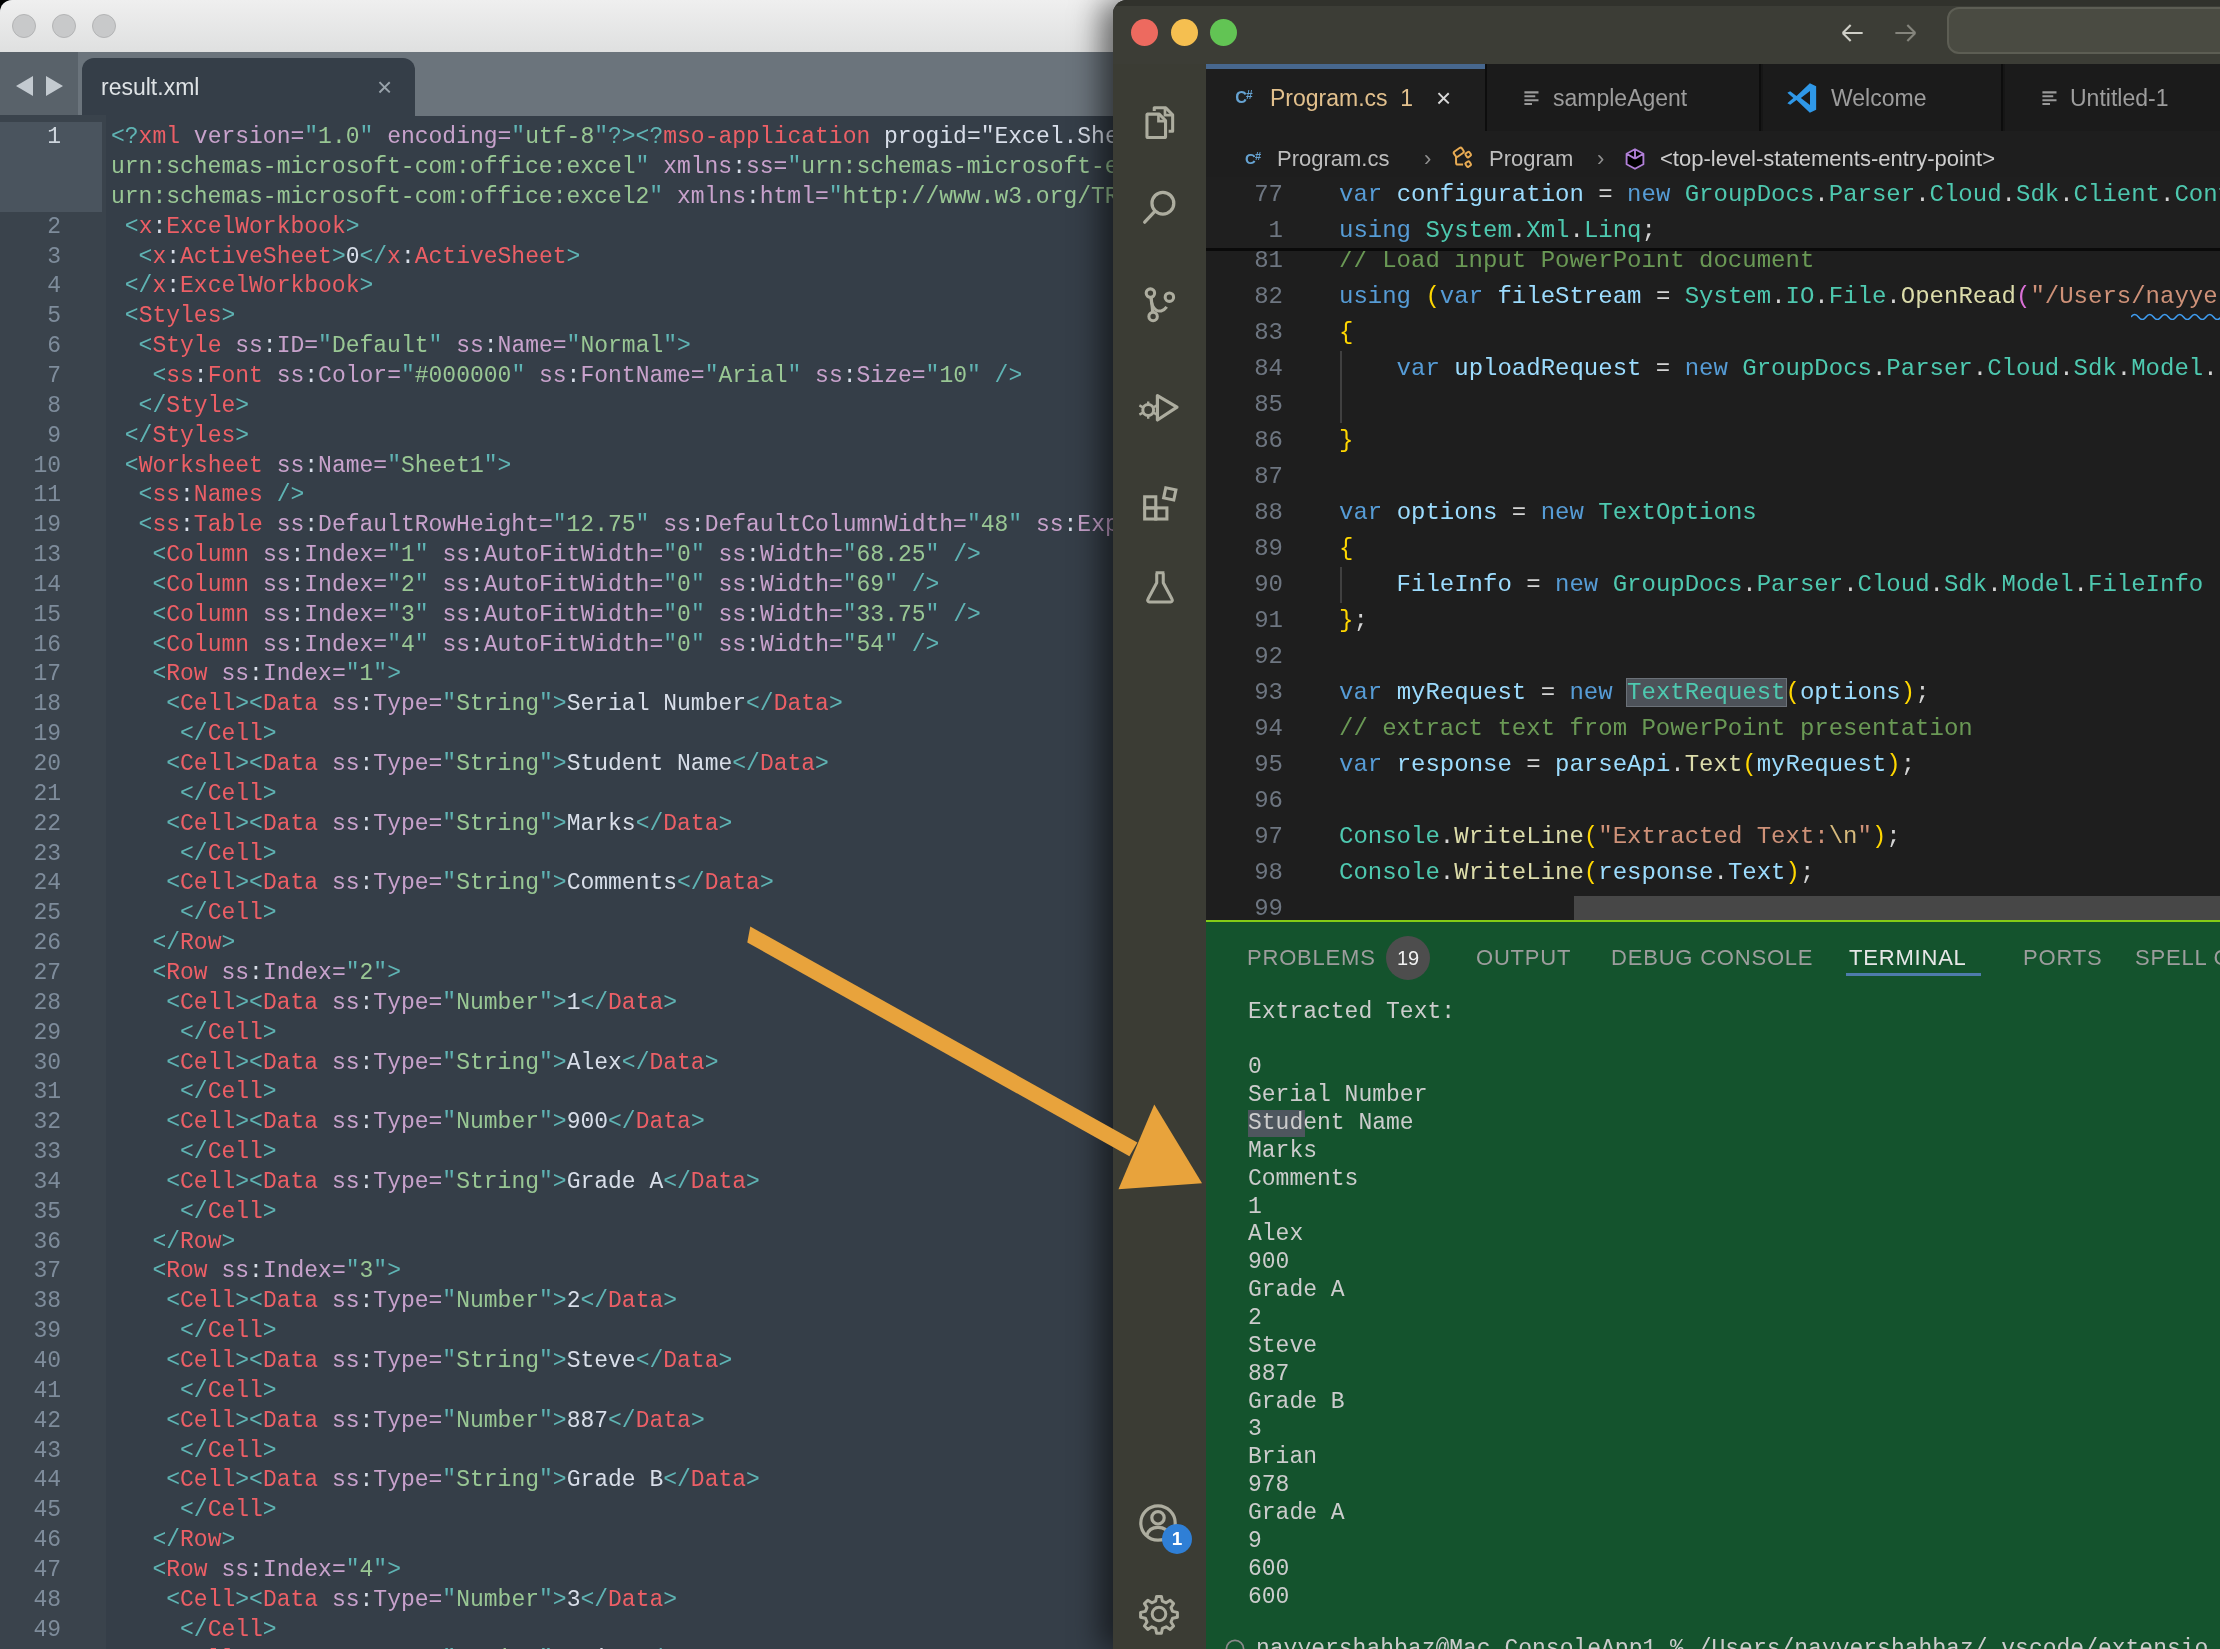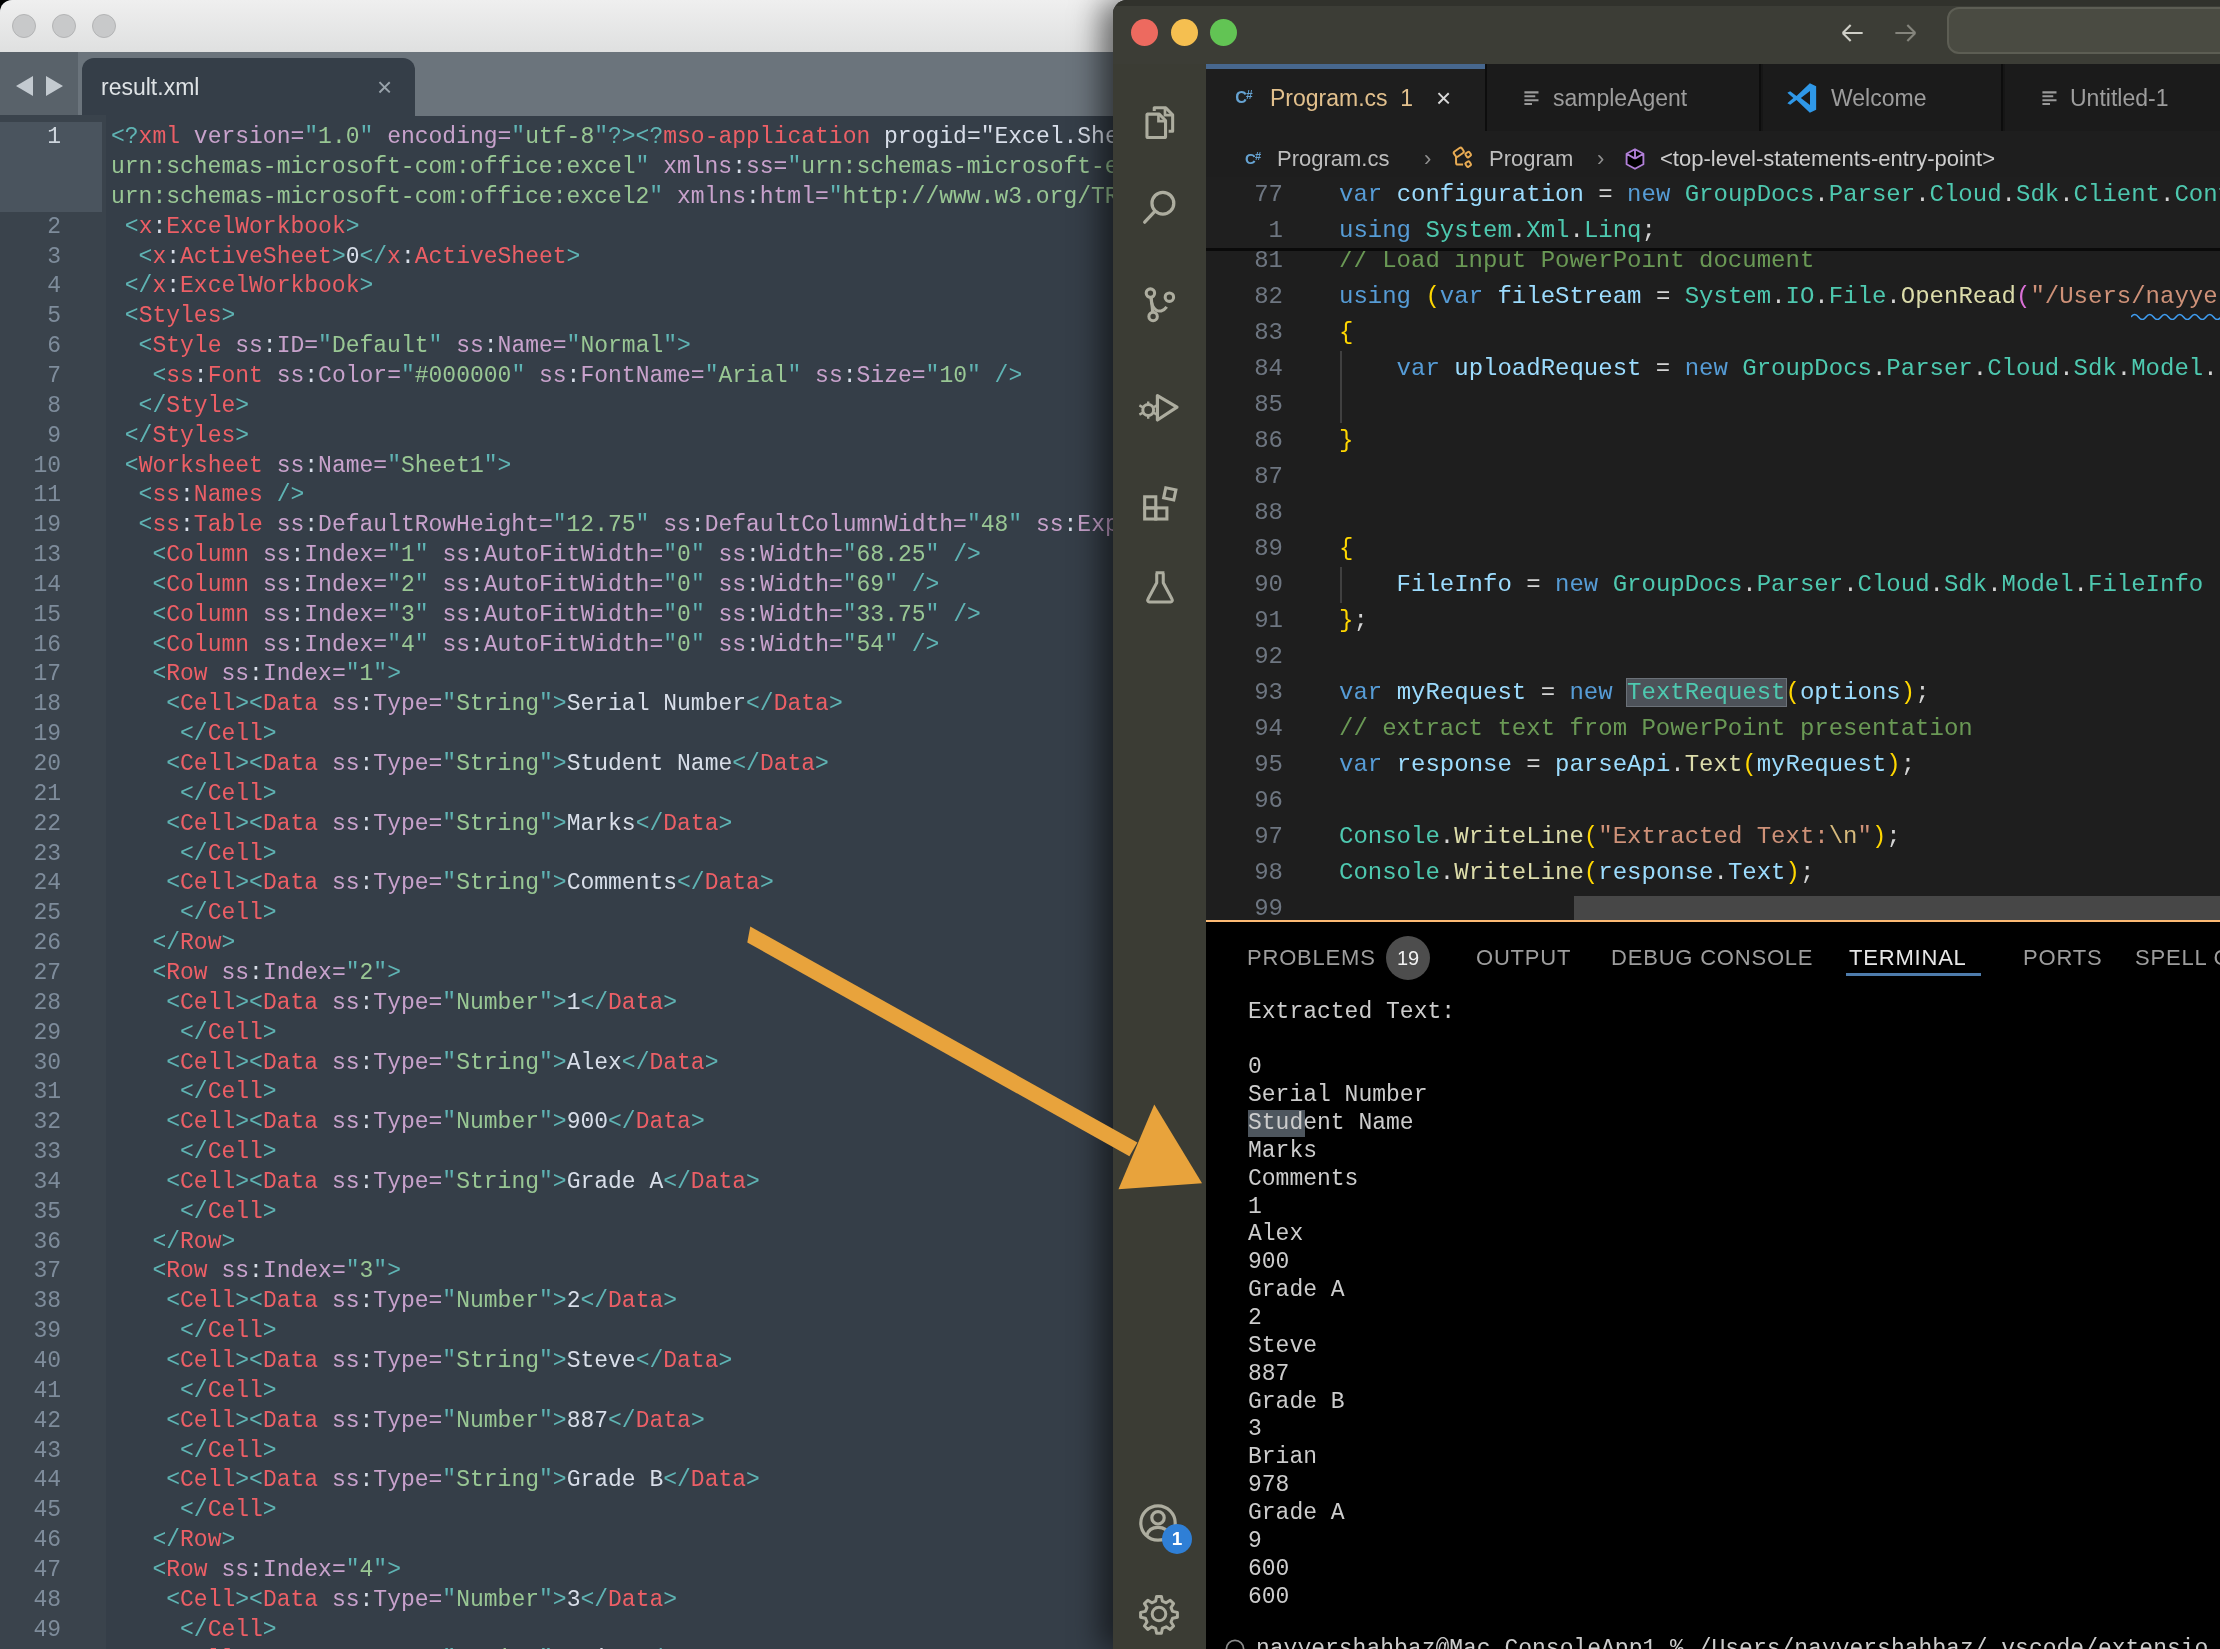--- a/index.html
+++ b/index.html
@@ -262,20 +262,21 @@
           <pre class="vc" style="top:279px"><span style="color:#569cd6">using</span><span style="color:#d4d4d4"> </span><span style="color:#ffd700">(</span><span style="color:#569cd6">var</span><span style="color:#d4d4d4"> </span><span style="color:#9cdcfe">fileStream</span><span style="color:#d4d4d4"> = </span><span style="color:#4ec9b0">System</span><span style="color:#d4d4d4">.</span><span style="color:#4ec9b0">IO</span><span style="color:#d4d4d4">.</span><span style="color:#4ec9b0">File</span><span style="color:#d4d4d4">.</span><span style="color:#dcdcaa">OpenRead</span><span style="color:#da70d6">(</span><span style="color:#ce9178">"/Users/nayyershahbaz/Documents</span></pre>
           <div class="vn" style="top:315px">83</div>
           <pre class="vc" style="top:315px"><span style="color:#ffd700">{</span></pre>
           <div class="vn" style="top:351px">84</div>
           <pre class="vc" style="top:351px"><span style="color:#d4d4d4">    </span><span style="color:#569cd6">var</span><span style="color:#d4d4d4"> </span><span style="color:#9cdcfe">uploadRequest</span><span style="color:#d4d4d4"> = </span><span style="color:#569cd6">new</span><span style="color:#d4d4d4"> </span><span style="color:#4ec9b0">GroupDocs</span><span style="color:#d4d4d4">.</span><span style="color:#4ec9b0">Parser</span><span style="color:#d4d4d4">.</span><span style="color:#4ec9b0">Cloud</span><span style="color:#d4d4d4">.</span><span style="color:#4ec9b0">Sdk</span><span style="color:#d4d4d4">.</span><span style="color:#4ec9b0">Model</span><span style="color:#d4d4d4">.</span><span style="color:#4ec9b0">FilesUploadRequest</span></pre>
           <div class="vn" style="top:387px">85</div>
           <div class="vn" style="top:423px">86</div>
           <pre class="vc" style="top:423px"><span style="color:#ffd700">}</span></pre>
           <div class="vn" style="top:459px">87</div>
           <div class="vn" style="top:495px">88</div>
+          <pre class="vc" style="top:495px"><span style="color:#569cd6">var</span><span style="color:#d4d4d4"> </span><span style="color:#9cdcfe">options</span><span style="color:#d4d4d4"> = </span><span style="color:#569cd6">new</span><span style="color:#d4d4d4"> </span><span style="color:#4ec9b0">TextOptions</span></pre>
           <div class="vn" style="top:531px">89</div>
           <pre class="vc" style="top:531px"><span style="color:#ffd700">{</span></pre>
           <div class="vn" style="top:567px">90</div>
           <pre class="vc" style="top:567px"><span style="color:#d4d4d4">    </span><span style="color:#9cdcfe">FileInfo</span><span style="color:#d4d4d4"> = </span><span style="color:#569cd6">new</span><span style="color:#d4d4d4"> </span><span style="color:#4ec9b0">GroupDocs</span><span style="color:#d4d4d4">.</span><span style="color:#4ec9b0">Parser</span><span style="color:#d4d4d4">.</span><span style="color:#4ec9b0">Cloud</span><span style="color:#d4d4d4">.</span><span style="color:#4ec9b0">Sdk</span><span style="color:#d4d4d4">.</span><span style="color:#4ec9b0">Model</span><span style="color:#d4d4d4">.</span><span style="color:#4ec9b0">FileInfo</span><span style="color:#d4d4d4"> </span><span style="color:#da70d6">{</span></pre>
           <div class="vn" style="top:603px">91</div>
           <pre class="vc" style="top:603px"><span style="color:#ffd700">}</span><span style="color:#d4d4d4">;</span></pre>
           <div class="vn" style="top:639px">92</div>
           <div class="vn" style="top:675px">93</div>
           <pre class="vc" style="top:675px"><span style="color:#569cd6">var</span><span style="color:#d4d4d4"> </span><span style="color:#9cdcfe">myRequest</span><span style="color:#d4d4d4"> = </span><span style="color:#569cd6">new</span><span style="color:#d4d4d4"> </span><span style="color:#4ec9b0;background:rgba(86,92,100,.85);box-shadow:0 0 0 1px #6b7178">TextRequest</span><span style="color:#ffd700">(</span><span style="color:#9cdcfe">options</span><span style="color:#ffd700">)</span><span style="color:#d4d4d4">;</span></pre>
           <div class="vn" style="top:711px">94</div>
@@ -299,21 +300,21 @@
         <div class="vn" style="top:177px">77</div>
         <pre class="vc" style="top:177px"><span style="color:#569cd6">var</span><span style="color:#d4d4d4"> </span><span style="color:#9cdcfe">configuration</span><span style="color:#d4d4d4"> = </span><span style="color:#569cd6">new</span><span style="color:#d4d4d4"> </span><span style="color:#4ec9b0">GroupDocs</span><span style="color:#d4d4d4">.</span><span style="color:#4ec9b0">Parser</span><span style="color:#d4d4d4">.</span><span style="color:#4ec9b0">Cloud</span><span style="color:#d4d4d4">.</span><span style="color:#4ec9b0">Sdk</span><span style="color:#d4d4d4">.</span><span style="color:#4ec9b0">Client</span><span style="color:#d4d4d4">.</span><span style="color:#4ec9b0">Configuration</span></pre>
         <div class="vn" style="top:213px">1</div>
         <pre class="vc" style="top:213px"><span style="color:#569cd6">using</span><span style="color:#d4d4d4"> </span><span style="color:#4ec9b0">System</span><span style="color:#d4d4d4">.</span><span style="color:#4ec9b0">Xml</span><span style="color:#d4d4d4">.</span><span style="color:#4ec9b0">Linq</span><span style="color:#d4d4d4">;</span></pre>
       </div>
     </div>
 
     <div class="abs" style="left:368px;top:719px;right:0;height:24px;background:rgba(121,121,121,.45)"></div>
   </div>
 
-  <div class="abs" style="left:93px;top:920px;right:0;bottom:0;background:#000000;border-top:2px solid #fdba74;overflow:hidden">
+  <div class="abs" style="left:93px;top:920px;right:0;bottom:0;background:#14532d;border-top:2px solid #84cc16;overflow:hidden">
     <div style="position:absolute;left:0;top:0;right:0;height:72px">
       <div class="ptab" style="left:41px">PROBLEMS</div>
       <div class="abs" style="left:180px;top:14px;width:44px;height:44px;border-radius:50%;background:#4d4d4d;color:#f2f2f2;font-size:20px;text-align:center;line-height:44px">19</div>
       <div class="ptab" style="left:270px">OUTPUT</div>
       <div class="ptab" style="left:405px">DEBUG CONSOLE</div>
       <div class="ptab" style="left:643px;color:#e7e7e7">TERMINAL</div>
       <div class="abs" style="left:640px;top:51px;width:135px;height:3px;background:#4e7cac"></div>
       <div class="ptab" style="left:817px">PORTS</div>
       <div class="ptab" style="left:929px">SPELL CHECKER</div>
     </div>

